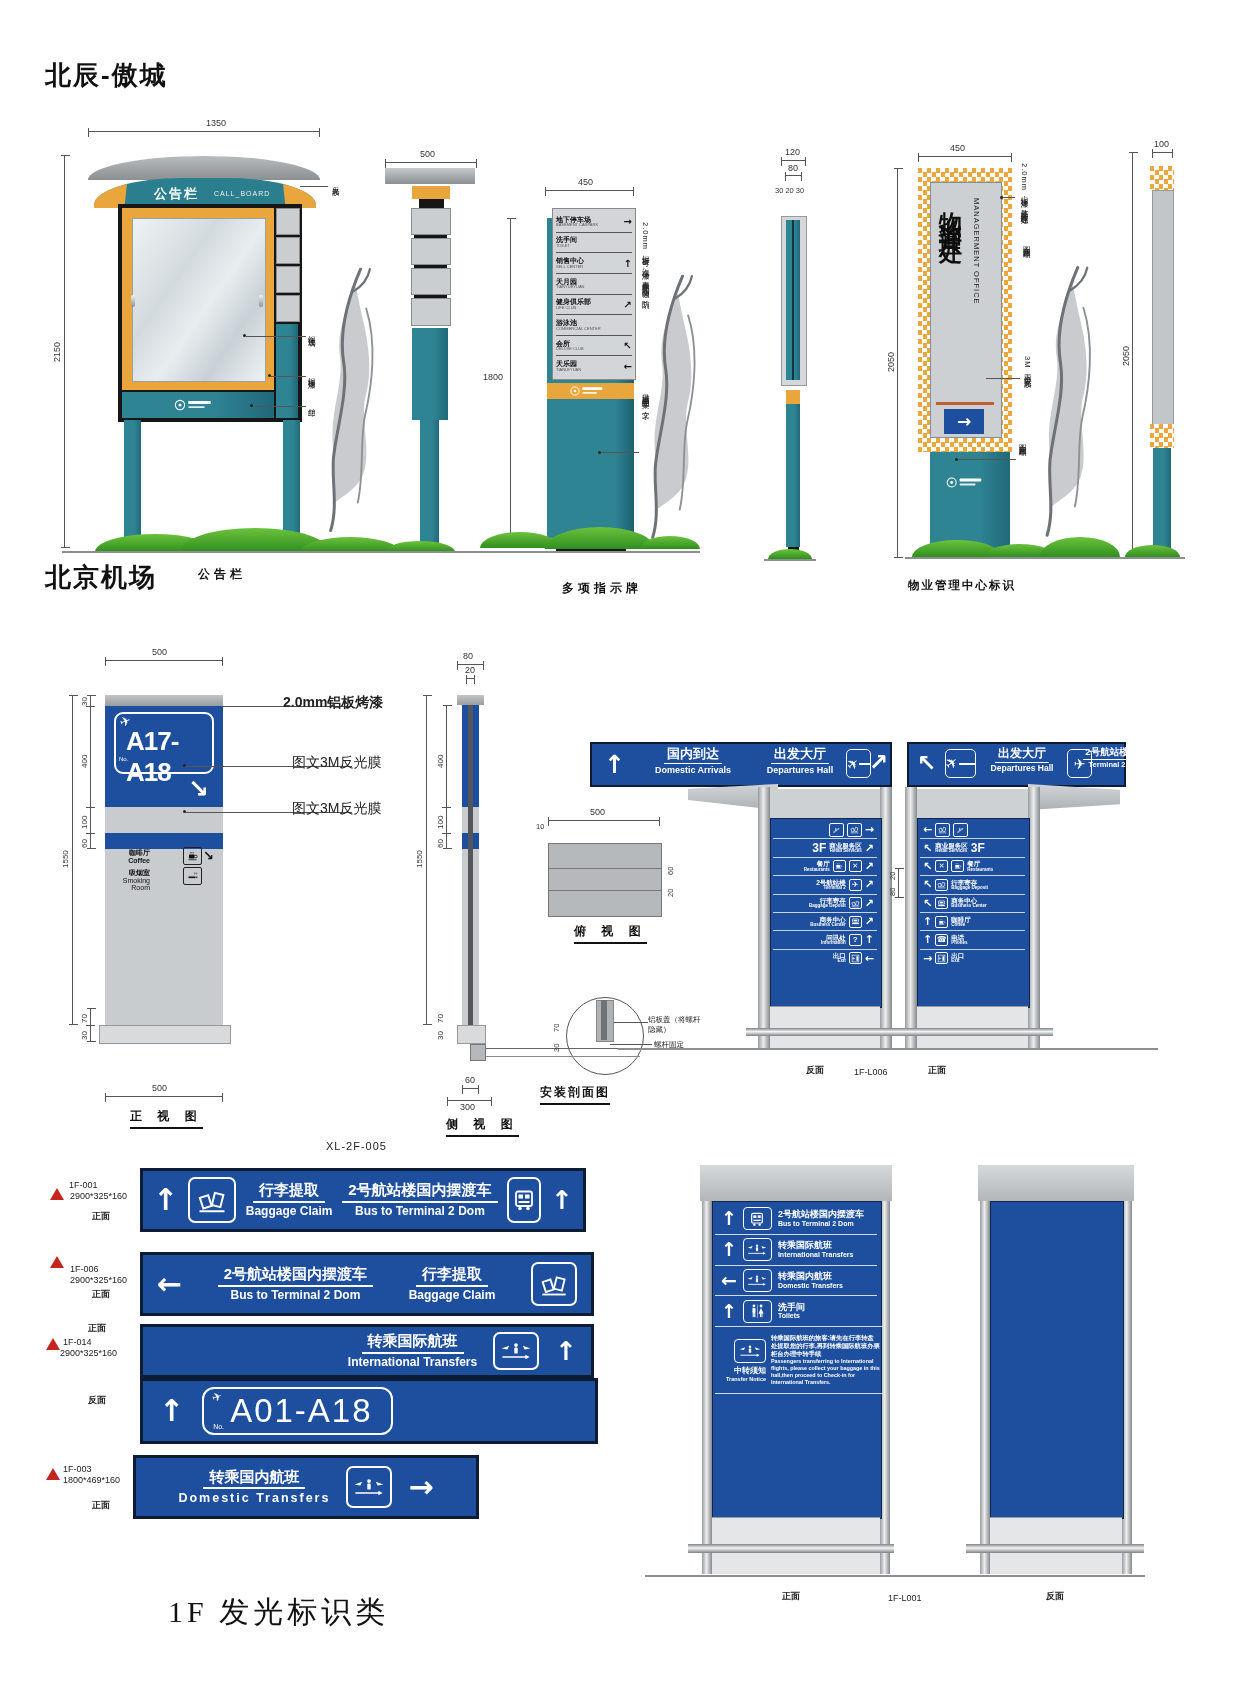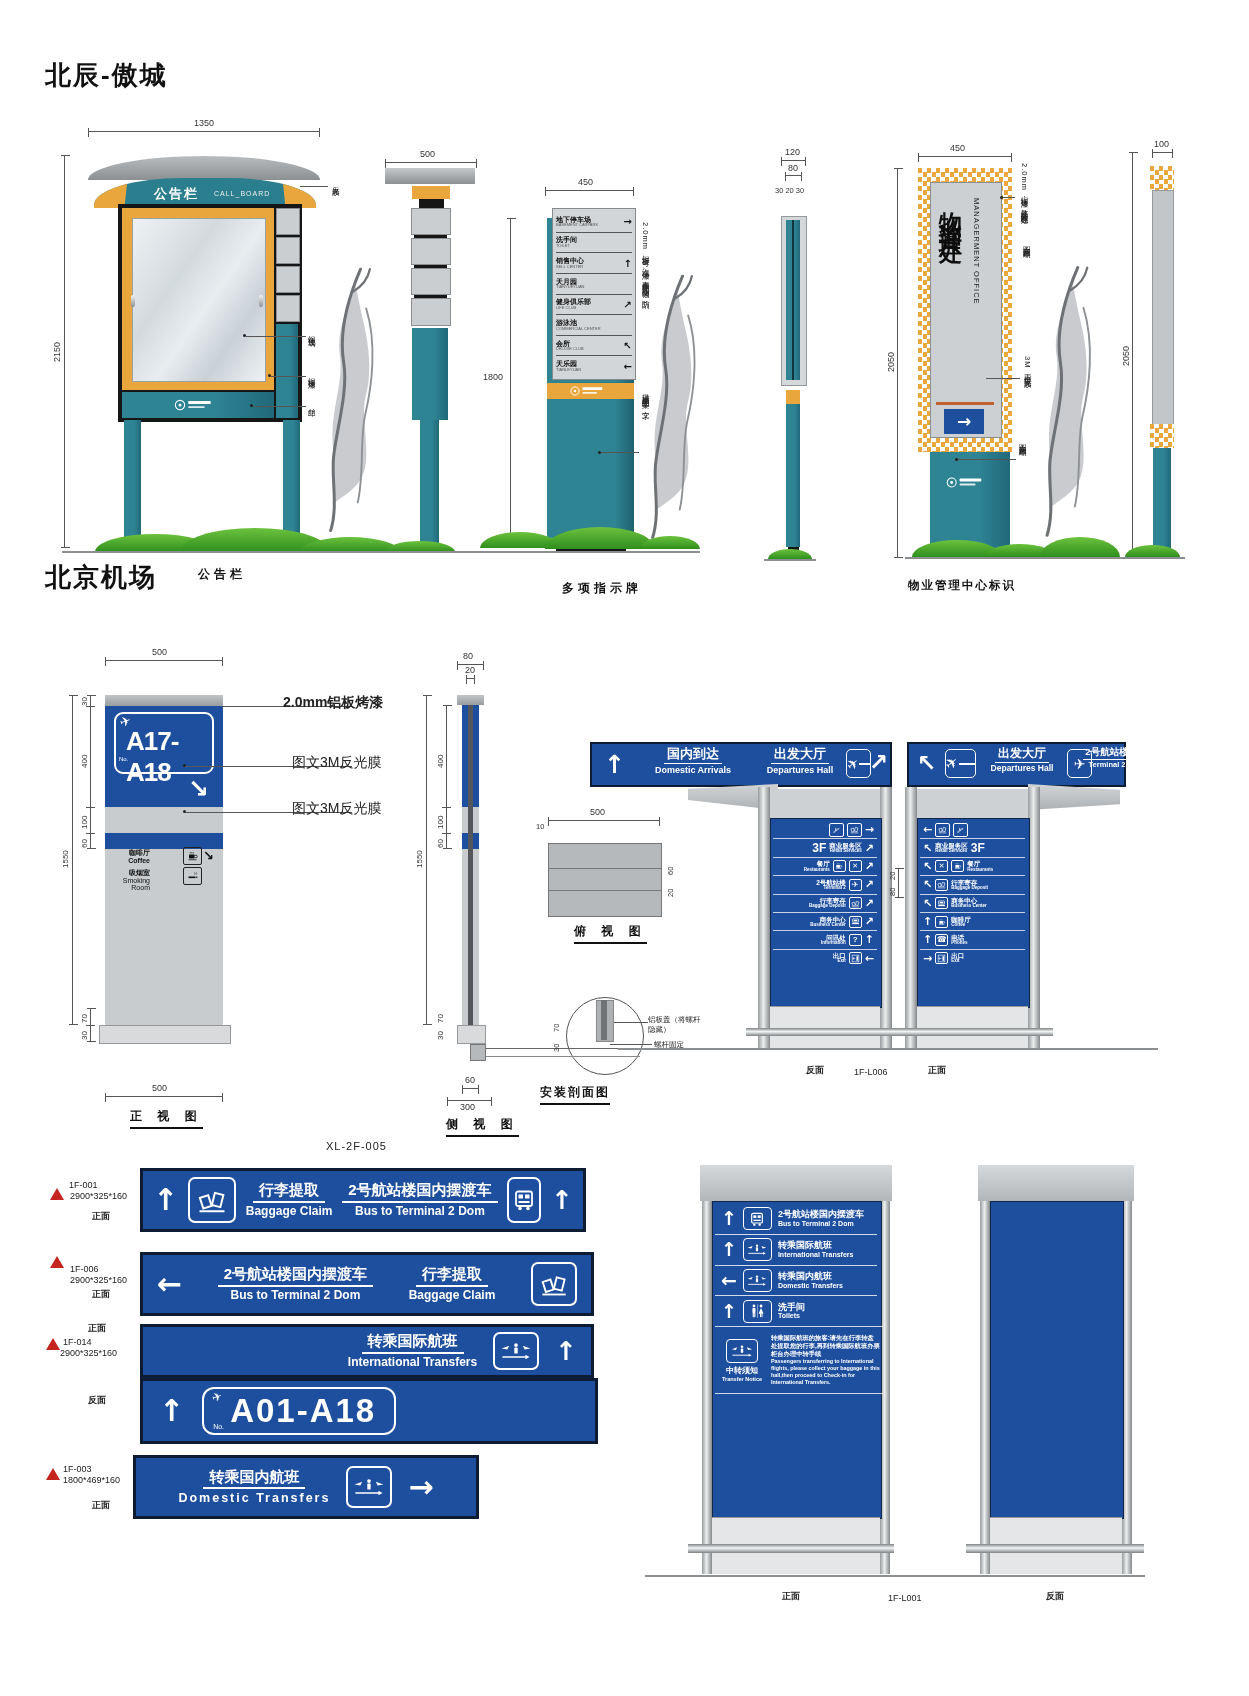--- a/index.html
+++ b/index.html
@@ -149,21 +149,21 @@
     <path d="M15 9 q2 -2 0 -4 M18.5 9 q2 -2 0 -4" stroke="currentColor" fill="none" stroke-width="1.2"></path>
   </symbol>
 </defs>
 </svg>
 
 <div class="stage">
 
   <div class="sectitle" style="left:45px;top:58px">北辰-傲城</div>
 
   <div class="dim" style="left:88px;top:131px;width:232px"></div>
-  <div class="dlab" style="left:194px;top:118px">1350</div>
+  <div class="dlab" style="left:206px;top:118px">1350</div>
   <div class="dimv" style="left:64px;top:155px;height:393px"></div>
   <div class="dlab rot" style="left:52px;top:362px">2150</div>
 
   <div class="abs" style="left:88px;top:156px;width:232px;height:24px;border-radius:50% 50% 0 0/100% 100% 0 0;background:linear-gradient(#b9bcbf,#8d9093)"></div>
   <div class="abs" style="left:94px;top:178px;width:222px;height:30px;border-radius:40% 40% 0 0/90% 90% 0 0;background:#2a7e8d;overflow:hidden">
     <div class="abs orange" style="left:0;top:0;width:32px;height:30px;transform:skewX(-6deg)"></div>
     <div class="abs orange" style="right:0;top:0;width:32px;height:30px;transform:skewX(6deg)"></div>
     <span class="abs" style="left:60px;top:7px;color:#fff;font-weight:bold;font-size:13px;letter-spacing:2px">公告栏</span>
     <span class="abs" style="left:120px;top:12px;color:#eee;font-size:7px;letter-spacing:1px">CALL_BOARD</span>
   </div>
@@ -802,38 +802,39 @@
         </svg>
       </span>
     <span class="ar" style="font-size:26px">↑</span>
   </div>
 
   <div class="bansign" style="left:140px;top:1378px;width:420px;height:60px;gap:18px;padding:0 16px">
     <span class="ar" style="font-size:30px">↑</span>
     <span style="position:relative;display:inline-flex;align-items:center;border:2px solid #fff;border-radius:12px;height:44px;padding:0 18px 0 26px">
       <span class="ar" style="position:absolute;left:8px;top:2px;font-size:12px;transform:rotate(-20deg)">✈</span>
       <span style="position:absolute;left:9px;bottom:3px;font-size:7px;color:#fff">No.</span>
-      <span style="font-size:33px;color:#fff;letter-spacing:2px;font-weight:700">A01-A18</span>
+      <span style="font-size:33px;color:#fff;letter-spacing:2px;font-weight:400">A01-A18</span>
     </span>
   </div>
 
   <div class="bansign" style="left:133px;top:1455px;width:340px;height:58px;justify-content:center;gap:16px">
     <span class="bcol">
       <span class="bzh" style="font-size:15px">转乘国内航班</span>
       <span class="ben" style="font-size:12.5px;letter-spacing:2px">Domestic Transfers</span>
     </span>
     <span class="ibox" style="width:42px;height:38px">
         <svg width="34" height="20" viewBox="0 0 40 22">
           <use href="#ic-transfer"></use>
         </svg>
       </span>
     <span class="ar" style="font-size:30px">→</span>
   </div>
 
 
+  <div class="abs" style="left:168px;top:1592px;font-family:'Liberation Serif','DejaVu Serif',serif;font-size:30px;letter-spacing:4px;color:#111">1F  发光标识类</div>
 
   <div class="post" style="left:702px;top:1168px;width:10px;height:406px"></div>
   <div class="post" style="left:880px;top:1168px;width:10px;height:406px"></div>
   <div class="abs" style="left:700px;top:1165px;width:192px;height:36px;background:linear-gradient(#d6d9db,#b3b6b9)"></div>
   <div class="abs bluep" style="left:712px;top:1201px;width:168px;height:316px;border:1px solid #12264a">
     <div style="position:absolute;left:2px;top:2px;width:162px;height:122px;display:flex;flex-direction:column">
       <div class="trow">
         <span class="ar" style="font-size:19px">↑</span>
         <span class="tic" style="width:27px;height:21px">
             <svg width="16" height="16" viewBox="0 0 24 24">
@@ -876,21 +877,21 @@
               <use href="#ic-wc"></use>
             </svg>
           </span>
         <span class="ttxt">
             <span class="tzh">洗手间</span>
             <span class="ten">Toilets</span>
           </span>
       </div>
     </div>
     <div style="position:absolute;left:2px;top:124px;width:162px;height:62px;border-top:1px solid rgba(255,255,255,.8);border-bottom:1px solid rgba(255,255,255,.8);display:flex;align-items:center;gap:5px;padding:2px 3px;color:#fff">
-      <span style="display:flex;flex-direction:column;align-items:center;flex:none;width:48px">
+      <span style="display:flex;flex-direction:column;align-items:flex-end;flex:none;width:48px">
         <span class="tic" style="width:30px;height:22px">
             <svg width="24" height="14" viewBox="0 0 40 22">
               <use href="#ic-transfer"></use>
             </svg>
           </span>
         <span style="font-size:8px;font-weight:bold;margin-top:2px;white-space:nowrap">中转须知</span>
         <span style="font-size:5.5px;font-weight:bold;white-space:nowrap">Transfer Notice</span>
       </span>
       <span style="display:flex;flex-direction:column;line-height:1.3">
         <span style="font-size:6.3px;font-weight:bold">转乘国际航班的旅客:请先在行李转盘处提取您的行李,再到转乘国际航班办票柜台办理中转手续</span>

